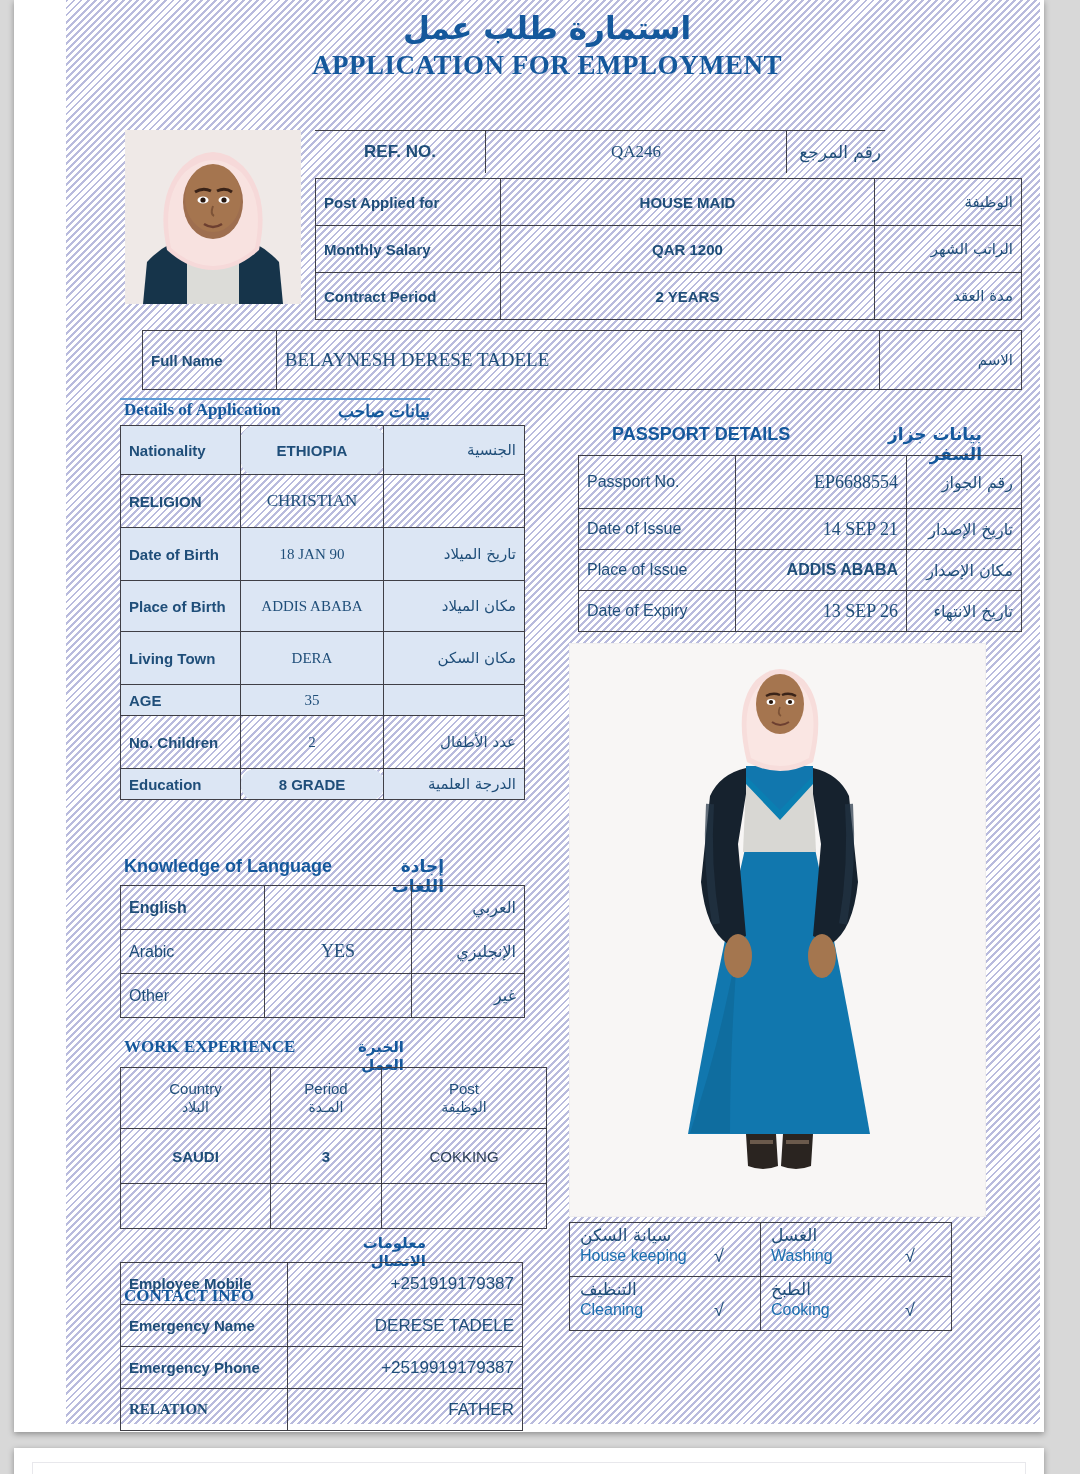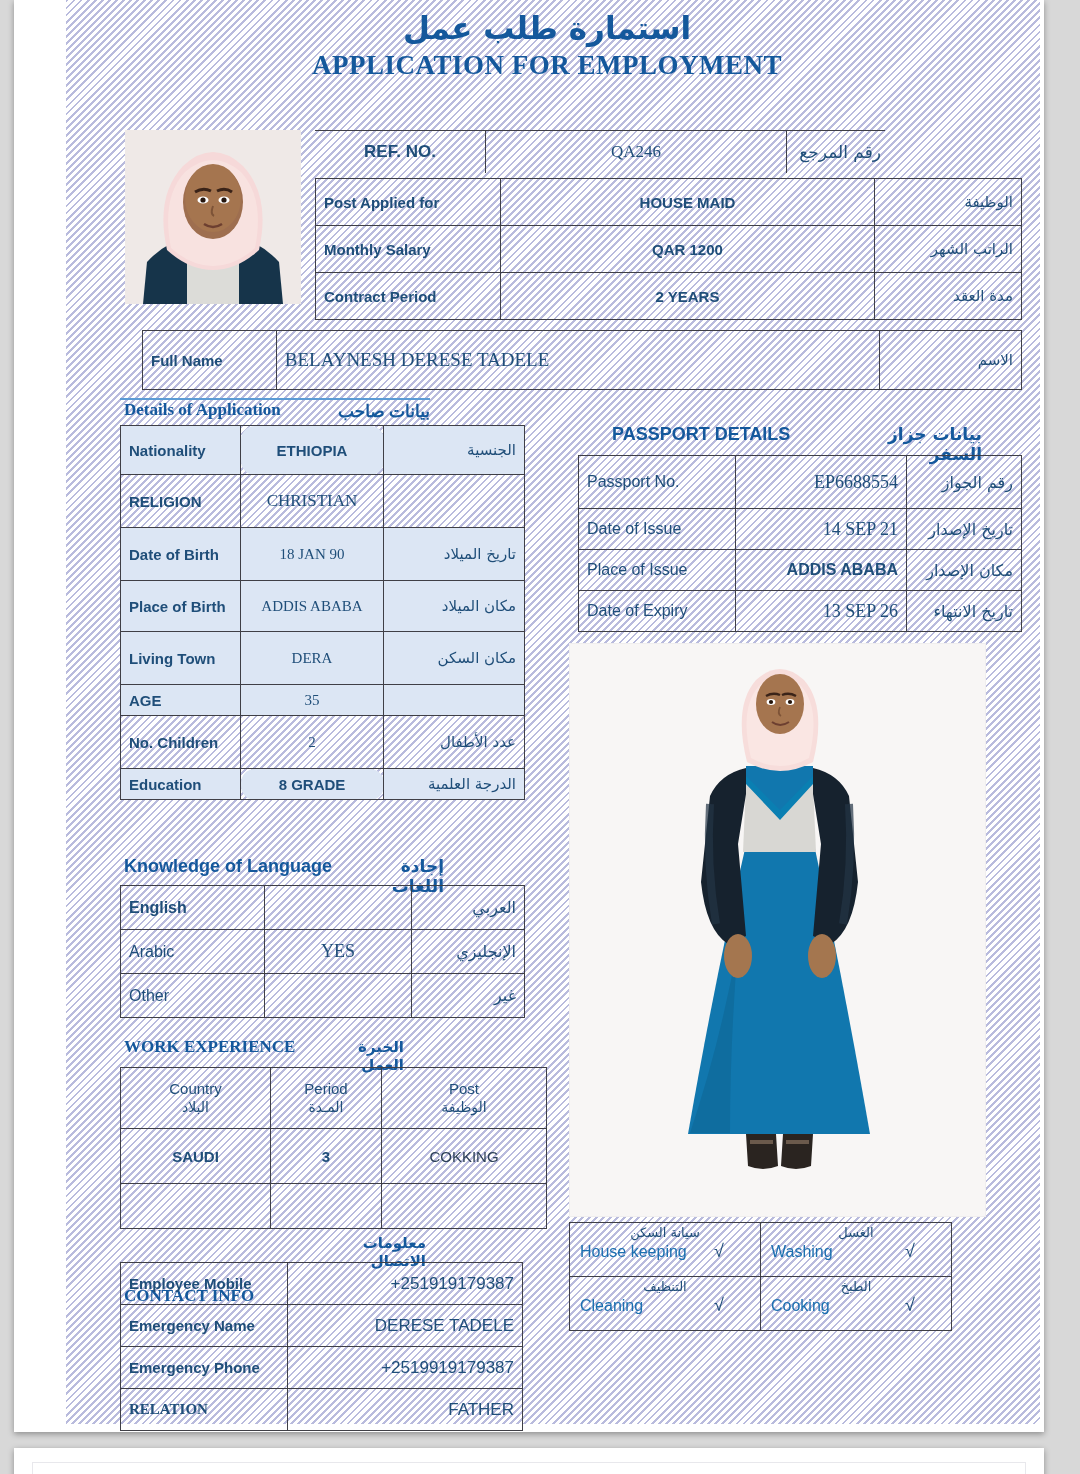--- a/index.html
+++ b/index.html
@@ -143,22 +143,22 @@
   .worktbl .row{height:46px;}
   .worktbl .blank{height:36px;}
 
   .contact{position:absolute;left:48px;top:1262px;}
   .contact td{height:33px;font-size:15px;}
   .contact td.k1{width:150px;}
   .contact td.k2{width:218px;font-family:Liberation Sans, sans-serif;font-size:17px;text-align:right;}
 
   .skills{position:absolute;left:497px;top:1222px;}
   .skills td{width:170px;height:47px;padding:3px 10px;vertical-align:top;}
-  .skill-ar{font-family:"DejaVu Sans",sans-serif;direction:rtl;text-align:center;
-      color:#1f4e79;font-size:13px;line-height:1.1;}
+  .skill-ar{font-family:"DejaVu Sans",sans-serif;direction:rtl;text-align:left;
+      color:#1f4e79;font-size:17px;line-height:1.1;}
   .skill-row{display:flex;align-items:center;justify-content:space-between;
       font-family:"Liberation Sans",sans-serif;font-size:16px;color:#1a6fb0;
       margin-top:1px;}
   .chk{font-size:18px;color:#1f4e79;padding-right:26px;}
 </style>
 </head>
 <body>
 
 <div class="doc-page">
   <div class="deco-inner"></div>

